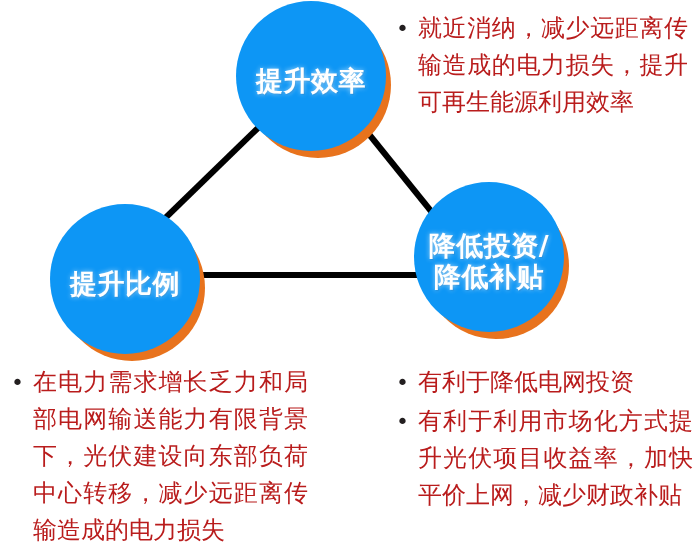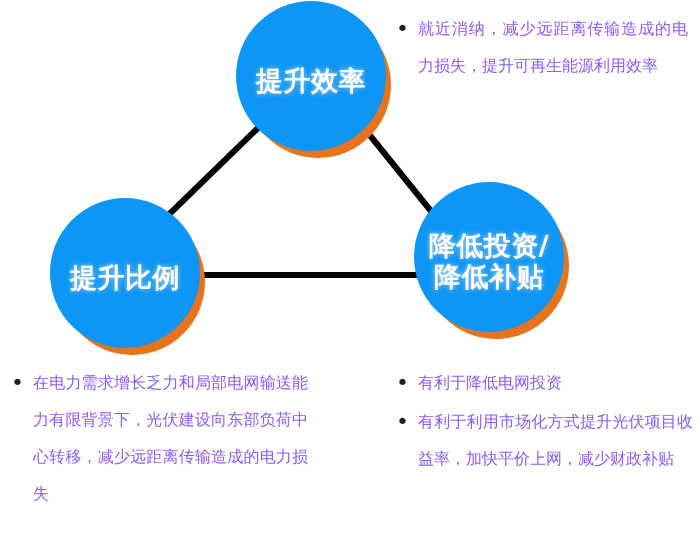--- a/index.html
+++ b/index.html
@@ -55,21 +55,21 @@
   }
 
   #node-efficiency {
     left: 236px;
     top: 1px;
     width: 150px;
     height: 150px;
   }
   #node-ratio {
     left: 50px;
-    top: 198px;
+    top: 204px;
     width: 150px;
     height: 150px;
   }
   #node-invest {
     left: 414px;
     top: 182px;
     width: 150px;
     height: 150px;
   }
 
@@ -86,22 +86,22 @@
     flex: 0 0 auto;
     width: 22px;
     color: #231f20;
     font-size: 22px;
     line-height: 37px;
     text-align: left;
     padding-left: 3px;
   }
   .bullet-text {
     flex: 1 1 auto;
-    color: #8b5cf6;
-    font-size: 16px;
+    color: #b91c1c;
+    font-size: 24px;
     line-height: 37px;
     text-align: justify;
     text-justify: inter-ideograph;
   }
 
   #text-top-right {
     left: 393px;
     top: 10px;
     width: 295px;
   }

